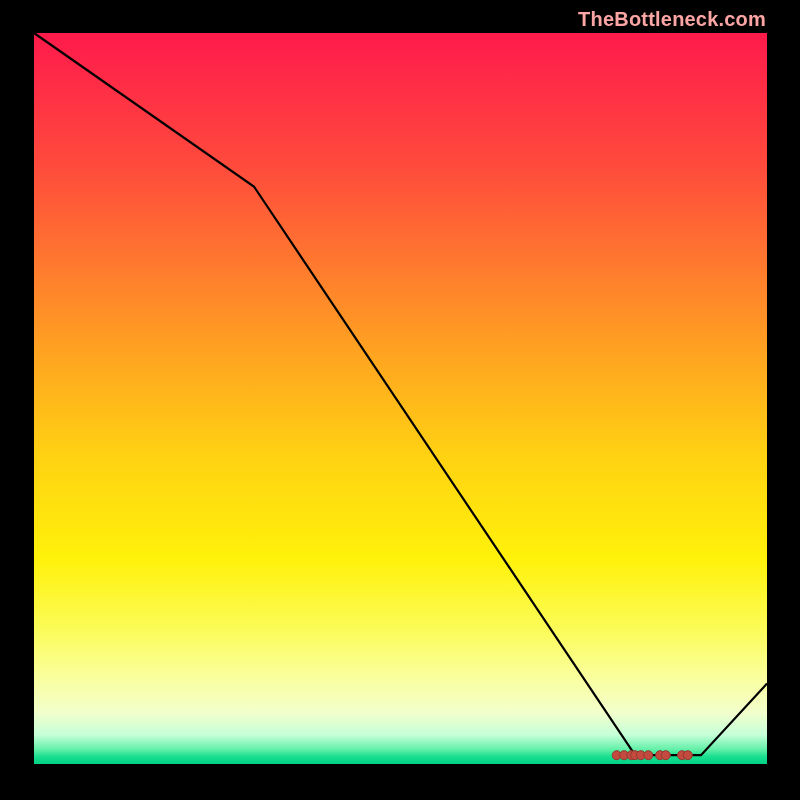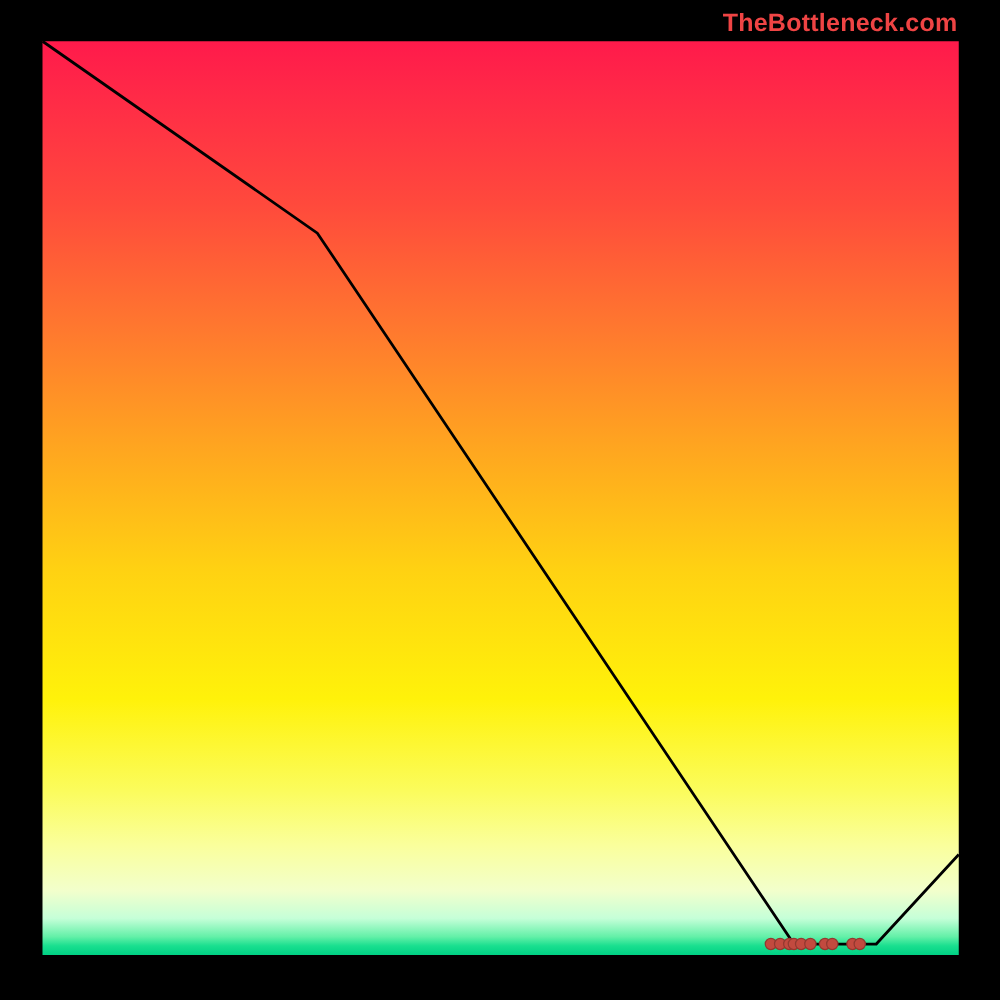--- a/index.html
+++ b/index.html
@@ -13,21 +13,21 @@
           #ffa420 44%,
           #ffd212 58%,
           #fff20a 72%,
           #fbfc5c 82%,
           #faff9c 88%,
           #f2ffcc 93%,
           #c5ffd8 96%,
           #63f0a8 98%,
           #19df8f 99%,
           #00d184 100%);}
-  .watermark{position:absolute;right:34px;top:8px;color:#ef4444;font-size:20px;font-weight:600;letter-spacing:.2px}
+  .watermark{position:absolute;right:34px;top:8px;color:#fca5a5;font-size:20px;font-weight:600;letter-spacing:.2px}
   svg{position:absolute;left:34px;top:33px;width:733px;height:731px;overflow:visible}
   .curve{fill:none;stroke:#000;stroke-width:2.2}
   .dots{fill:#c24a3f;stroke:#933930;stroke-width:1}
 </style>
 </head>
 <body>
 
 <div class="frame">
   <div class="plot"></div>
   <div class="watermark">TheBottleneck.com</div>

